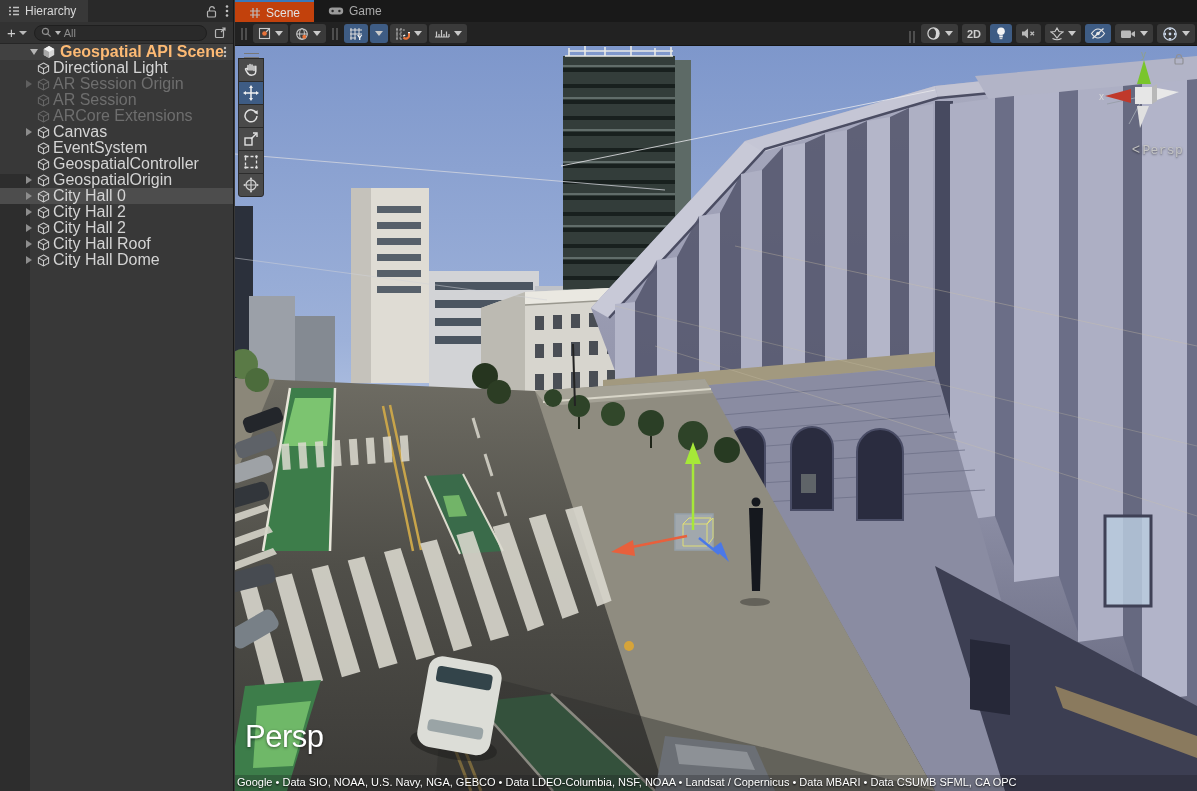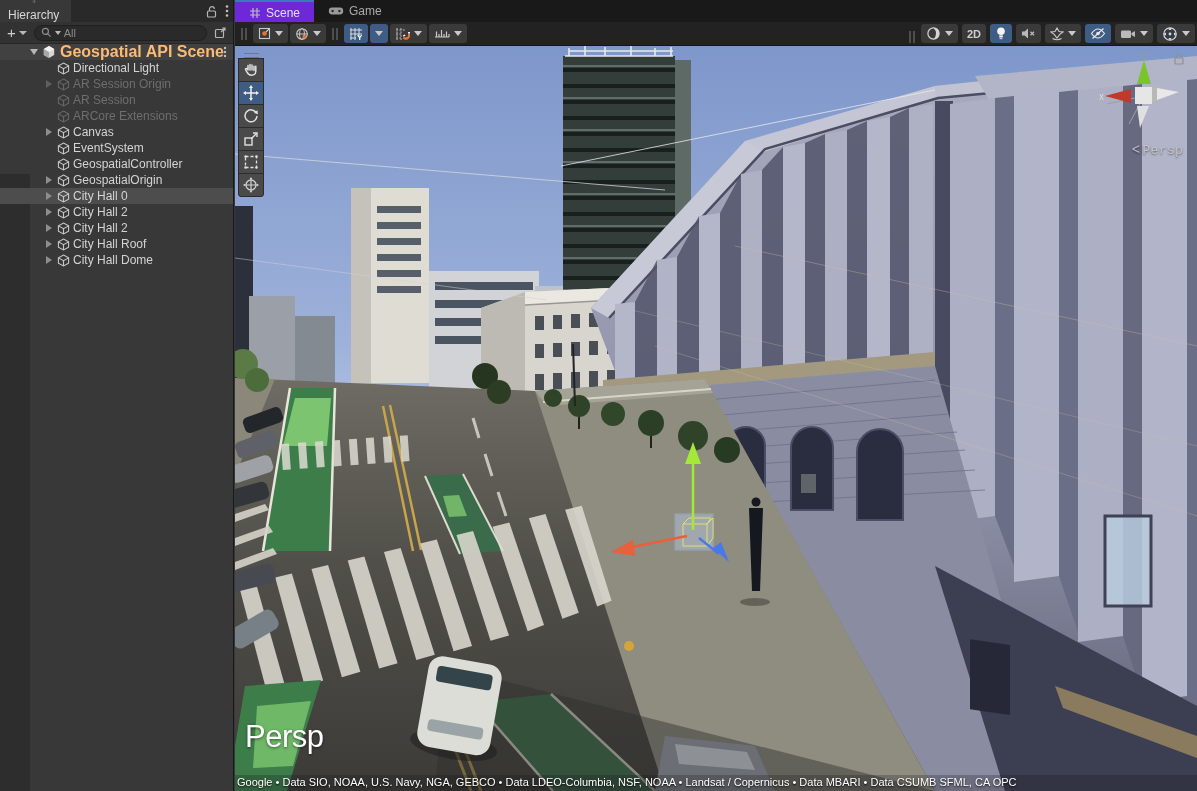--- a/index.html
+++ b/index.html
@@ -13,49 +13,49 @@
   .tri-r { width:0; height:0; border-top:4px solid transparent; border-bottom:4px solid transparent;
     border-left:6px solid #8d8d8d; display:inline-block; }
   .tri-d { width:0; height:0; border-left:4px solid transparent; border-right:4px solid transparent;
     border-top:6px solid #b5b5b5; display:inline-block; }
 
   
   #hierarchy { position:absolute; left:0; top:0; width:234px; height:791px;
     background:#383838; border-right:1px solid #191919; }
   .h-tabbar { position:relative; height:22px; background:#292929; display:flex; align-items:stretch; }
   .h-tab { display:flex; align-items:center; gap:5px; background:#383838; padding:0 12px 0 8px;
-    color:#d8d8d8; font-size:12px; max-width:120px;flex-direction:column; }
+    color:#d8d8d8; font-size:12px; max-width:120px; }
   .h-tabbar-icons { position:absolute; right:4px; top:0; height:22px; display:flex; align-items:center; gap:8px; }
   .h-toolbar { height:22px; background:#323232; border-bottom:1px solid #262626;
     display:flex; align-items:center; padding:0 4px; gap:4px; }
   .plus-btn { display:flex; align-items:center; gap:3px; color:#cecece; font-size:15px; padding:0 3px; }
   .plus-btn .caret { border-top-width:4px; }
   .h-search { flex:1; height:16px; background:#2a2a2a; border:1px solid #1f1f1f; border-radius:8px;
     display:flex; align-items:center; padding:0 6px; gap:3px; color:#8b8b8b; font-size:11px; }
   .h-search .caret { border-left-width:3px; border-right-width:3px; border-top-width:4px; }
   .picker-btn { width:18px; display:flex; justify-content:center; }
 
   #tree { position:relative; height:747px; background:#383838; overflow:hidden; }
   #tree .left-strip { position:absolute; left:0; top:130px; width:30px; bottom:0; background:#2d2d2d; }
   .scene-header { position:relative; height:16px; background:#414141; display:flex; align-items:center;
     padding-left:30px; gap:4px; color:#fdba74; font-size:16px; font-weight:bold; }
   .scene-header .kebab { position:absolute; right:6px; top:2px; }
-  .h-row { position:relative; height:16px; display:flex; align-items:center; padding-left:44px; gap:3px;
-    color:#d4d4d4; font-size:12px; white-space:nowrap; }
+  .h-row { position:relative; height:16px; display:flex; align-items:center; padding-left:24px; gap:3px;
+    color:#d4d4d4; font-size:16px; white-space:nowrap; }
   .h-row .arrow-slot { width:10px; display:flex; justify-content:center; }
   .h-row.selected { background:#4d4d4d; }
   .h-row.disabled { color:#6e6e6e; }
   .h-row.disabled svg { stroke:#666 !important; }
   .h-row.disabled .tri-r { border-left-color:#5f5f5f; }
 
   
   #right { position:absolute; left:235px; top:0; width:962px; height:791px; }
   .v-tabbar { height:22px; background:#191919; display:flex; }
   .v-tab { display:flex; align-items:center; gap:5px; padding:0 14px; font-size:12px; color:#aaa; }
-  .v-tab.active { background:#6d28d9; color:#e2e2e2; border-top:2px solid #3a79bb; padding-top:1px; }
+  .v-tab.active { background:#c2410c; color:#e2e2e2; border-top:2px solid #3a79bb; padding-top:1px; }
   .scene-toolbar { position:relative; height:24px; background:#222222; display:flex; align-items:center;
     padding:0 4px; gap:4px; border-bottom:1px solid #151515; }
   .grip { width:6px; height:12px; border-left:2px solid #4e4e4e; border-right:2px solid #4e4e4e; margin:0 2px; }
   .tbtn { height:19px; background:#3a3a3a; border-radius:3px; display:flex; align-items:center;
     padding:0 5px; gap:4px; color:#d6d6d6; font-size:11px; }
   .tbtn.active { background:#3e5c84; }
   .tbtn .caret { border-top-color:#c9c9c9; }
   .tb-group { display:flex; gap:2px; align-items:center; }
   .tb-right { position:absolute; right:2px; top:2px; display:flex; gap:4px; align-items:flex-end; }
 

